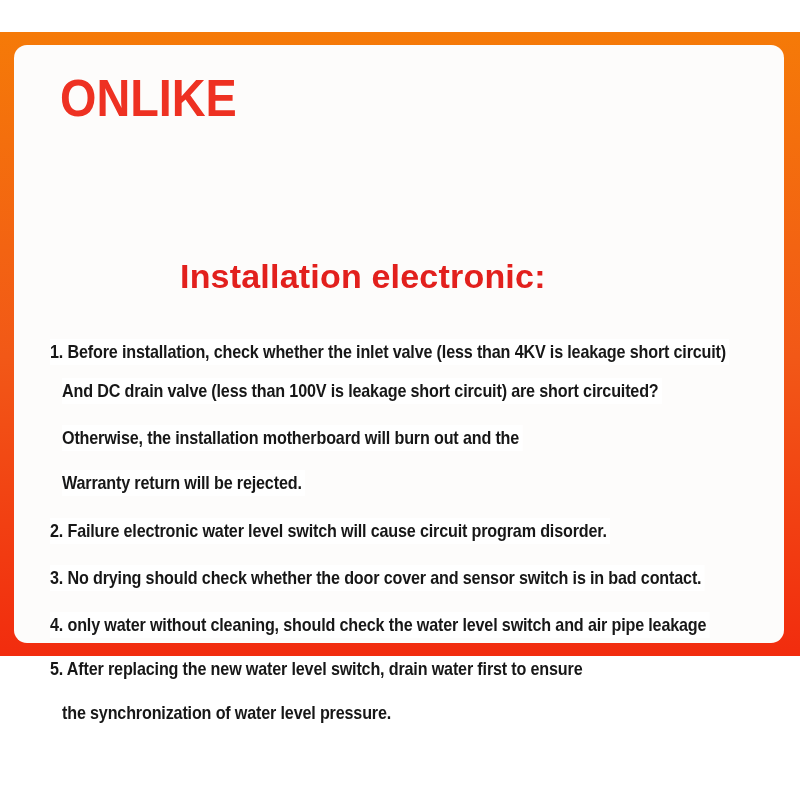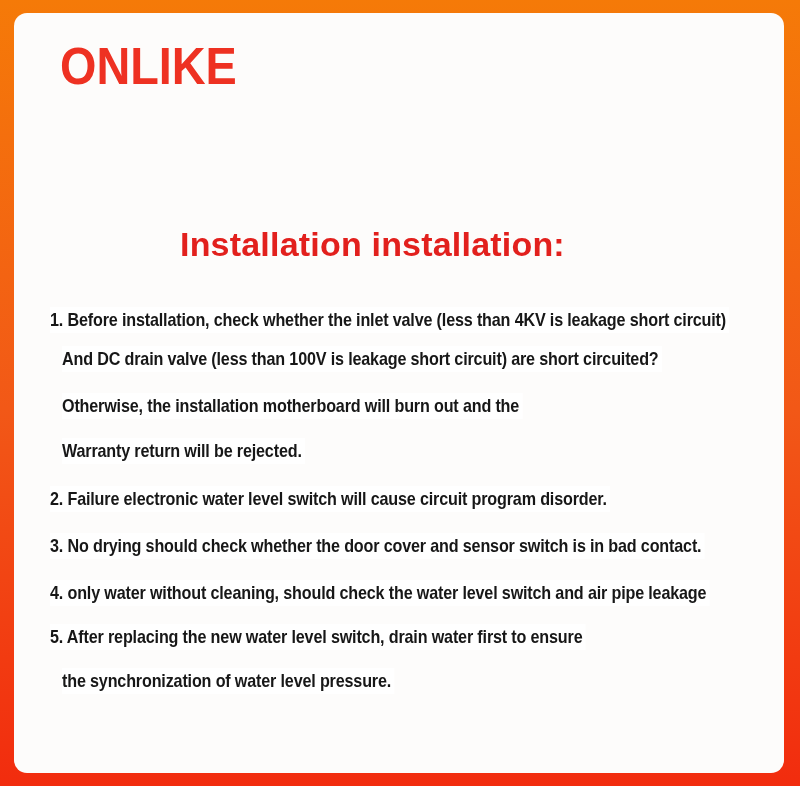--- a/index.html
+++ b/index.html
@@ -6,22 +6,23 @@
     margin: 0;
     padding: 0;
     width: 800px;
     height: 800px;
     font-family: "Liberation Sans", sans-serif;
     overflow: hidden;
   }
   .frame {
     position: relative;
     width: 800px;
-    height: 786px;
+    height: 624px;
     background: linear-gradient(180deg, var(--frame-top, #f57a08) 0%, #f25817 52%, var(--frame-bottom, #f22c0e) 100%);
+    margin-top: 32px;
   }
   .panel {
     position: absolute;
     left: 14px;
     top: 13px;
     right: 16px;
     bottom: 13px;
     background: #fdfcfb;
     border-radius: 13px;
   }
@@ -73,21 +74,21 @@
   .line.n9 { top: 655px; }
 </style>
 </head>
 <body>
 
 <div class="frame">
   <div class="panel">
 
     <div class="logo">ONLIKE</div>
 
-    <div class="heading">Installation installation:</div>
+    <div class="heading">Installation electronic:</div>
 
     <div class="line n1">1. Before installation, check whether the inlet valve (less than 4KV is leakage short circuit)</div>
 
     <div class="line n2 indent">And DC drain valve (less than 100V is leakage short circuit) are short circuited?</div>
 
     <div class="line n3 indent">Otherwise, the installation motherboard will burn out and the</div>
 
     <div class="line n4 indent">Warranty return will be rejected.</div>
 
     <div class="line n5">2. Failure electronic water level switch will cause circuit program disorder.</div>

